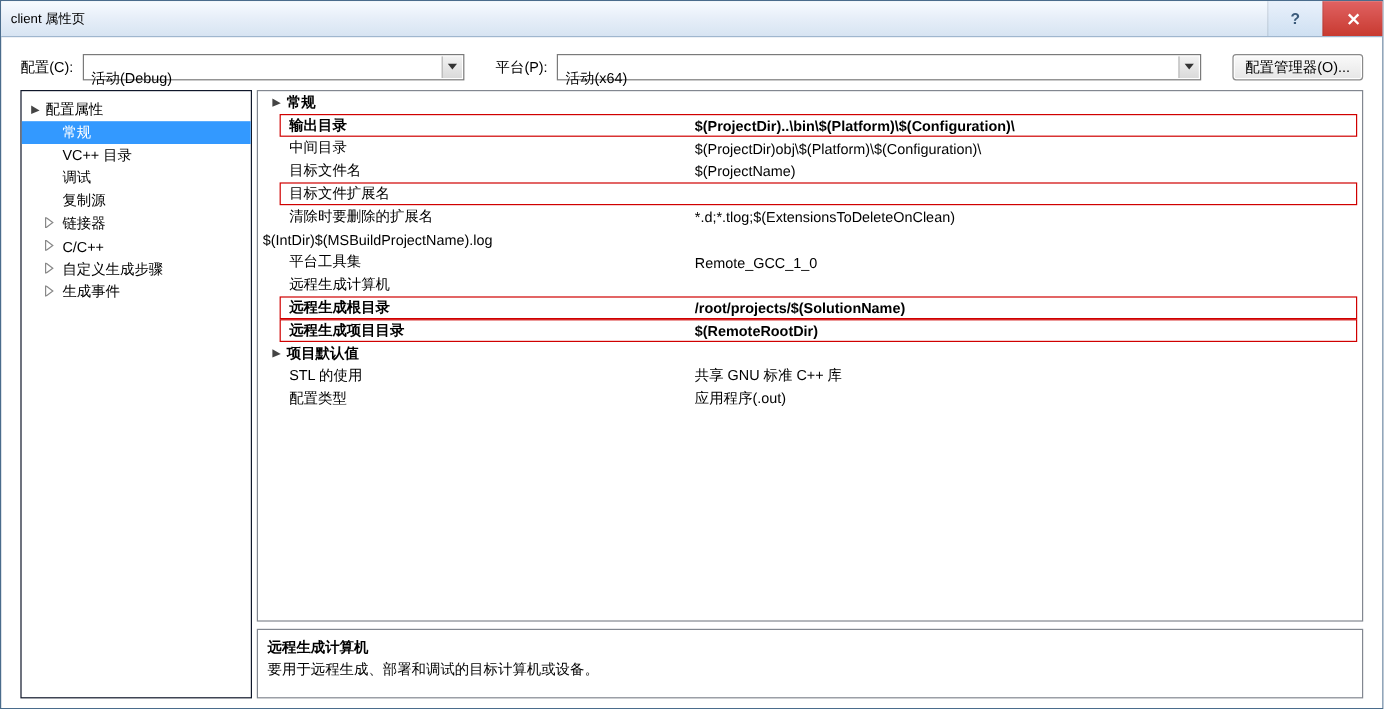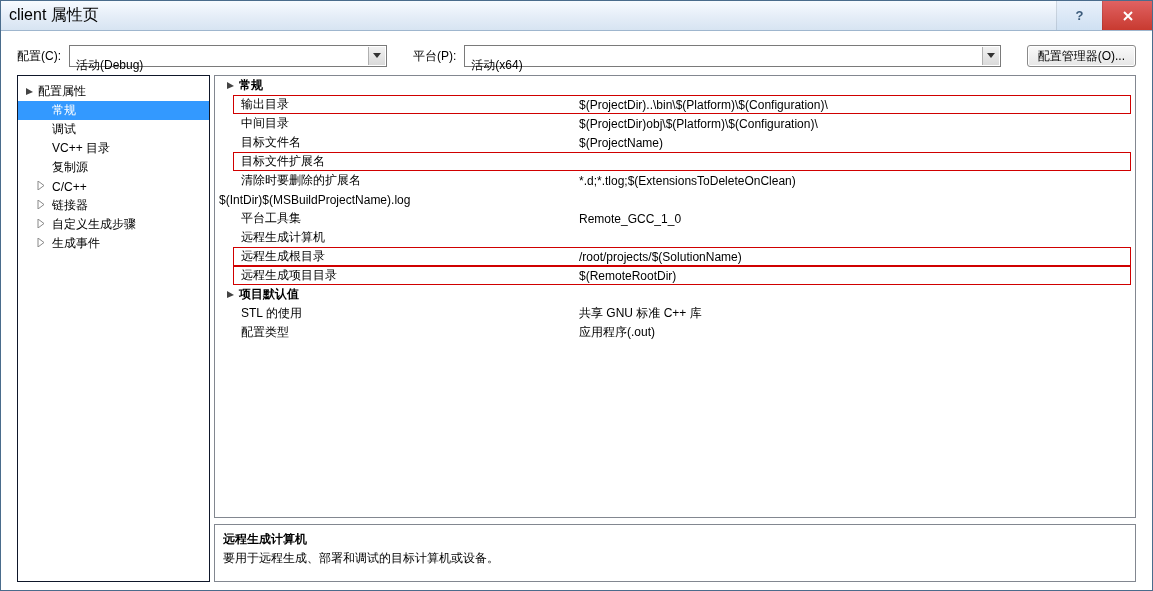--- a/index.html
+++ b/index.html
@@ -1,19 +1,19 @@
 <!DOCTYPE html>
 <html><head>
 <meta charset="utf-8">
 <style>
   * { box-sizing: border-box; }
   html, body { margin: 0; padding: 0; font-family: "Microsoft YaHei", "Segoe UI", Tahoma, sans-serif; font-size: 12px; color: #000; background: #fff; }
   .window { width: 1153px; height: 591px; border: 1px solid #4a6c8c; display: flex; flex-direction: column; background: #fff; }
   .titlebar { height: 30px; background: linear-gradient(#f7fbff, #e6eef8 50%, #d7e4f2); display: flex; align-items: center; justify-content: space-between; border-bottom: 1px solid #9fb6ce; }
-  .titlebar .title { padding-left: 8px; font-size: 16px; color: #000; }
+  .titlebar .title { padding-left: 8px; font-size: 11px; color: #000; }
   .titlebar .winbtns { display: flex; height: 100%; }
   .winbtn { width: 46px; display: flex; align-items: center; justify-content: center; border-left: 1px solid rgba(0,0,0,0.1); }
   .winbtn.help { background: linear-gradient(#e9f1fb,#cfe0f2); color: #3a5a7a; font-weight: bold; font-size: 13px; }
   .winbtn.close { background: linear-gradient(#e06262,#c83a30); color: #fff; font-weight: bold; font-size: 14px; width: 50px; border-top-right-radius: 0; }
   .toprow { display: flex; align-items: center; gap: 8px; padding: 14px 16px 8px 16px; }
   .lbl { white-space: nowrap; }
   .combo { position: relative; border: 1px solid #7a7a7a; background: #fff; height: 22px; display: flex; align-items: center; padding: 18px 20px 0 6px; }
   .combo .arrow { position: absolute; right: 1px; top: 1px; bottom: 1px; width: 17px; background: linear-gradient(#f2f2f2,#dadada); border-left: 1px solid #b0b0b0; display: flex; align-items: center; justify-content: center; }
   .combo .arrow svg { width: 8px; height: 6px; }
   #cfg-combo { flex: 0 0 318px; }
@@ -28,21 +28,21 @@
   .tree-item.child { padding-left: 34px; }
   .tree-item.selected { background: #3399ff; color: #fff; }
   .right-pane { flex: 1; display: flex; flex-direction: column; min-width: 0; }
   .grid-pane { flex: 1; border: 1px solid #828790; overflow: auto; position: relative; }
   .grid { width: 100%; }
   .grid-row { display: flex; align-items: center; height: 19px; font-size: 12px; }
   .grid-row.section { font-weight: bold; }
   .grid-row .cell-name { flex: 0 0 360px; padding-left: 26px; white-space: nowrap; overflow: hidden; }
   .grid-row.section .cell-name { padding-left: 10px; display: flex; align-items: center; }
   .grid-row .cell-val { flex: 1; padding-left: 4px; white-space: nowrap; overflow: hidden; }
-  .grid-row.bold .cell-val, .grid-row.bold .cell-name { font-weight: normal; }
+  .grid-row.bold .cell-val, .grid-row.bold .cell-name { font-weight: bold; }
   .redbox { position: absolute; border: 1px solid #d00000; pointer-events: none; }
   .hint-pane { border: 1px solid #828790; border-top: 1px solid #828790; margin-top: 6px; padding: 6px 8px; height: 58px; }
   .hint-title { font-weight: bold; margin-bottom: 2px; }
   .footer { display: flex; justify-content: flex-end; gap: 8px; padding: 8px 16px 14px 0; }
   .footer .btn { min-width: 78px; text-align: center; }
   .footer .btn.primary { border: 1px solid #2e7bd1; box-shadow: inset 0 0 0 1px #9fd0ff; background: linear-gradient(#f5fbff,#e6f2ff); }
   .exp-ico { width: 10px; display: inline-flex; justify-content: center; margin-right: 4px; }
 </style>
 </head>
 <body>
@@ -94,39 +94,39 @@
               <path d="M1 1 L8 5 L1 8 Z" fill="#444"></path>
             </svg>
           </span>
         <span>配置属性</span>
       </div>
       <div id="tree-items">
           <div class="tree-item child selected">
             <span>常规</span>
           </div>
           <div class="tree-item child">
+            <span>VC++ 目录</span>
+          </div>
+          <div class="tree-item child">
             <span>调试</span>
-          </div>
-          <div class="tree-item child">
-            <span>VC++ 目录</span>
           </div>
           <div class="tree-item child">
             <span>复制源</span>
           </div>
           <div class="tree-item child has-exp">
             <span class="expander"><svg width="8" height="9" viewBox="0 0 8 9">
                 <path d="M1 0 L7 4.5 L1 9 Z" fill="none" stroke="#888" stroke-width="1"></path>
               </svg></span>
+            <span>链接器</span>
+          </div>
+          <div class="tree-item child has-exp">
+            <span class="expander"><svg width="8" height="9" viewBox="0 0 8 9">
+                <path d="M1 0 L7 4.5 L1 9 Z" fill="none" stroke="#888" stroke-width="1"></path>
+              </svg></span>
             <span>C/C++</span>
-          </div>
-          <div class="tree-item child has-exp">
-            <span class="expander"><svg width="8" height="9" viewBox="0 0 8 9">
-                <path d="M1 0 L7 4.5 L1 9 Z" fill="none" stroke="#888" stroke-width="1"></path>
-              </svg></span>
-            <span>链接器</span>
           </div>
           <div class="tree-item child has-exp">
             <span class="expander"><svg width="8" height="9" viewBox="0 0 8 9">
                 <path d="M1 0 L7 4.5 L1 9 Z" fill="none" stroke="#888" stroke-width="1"></path>
               </svg></span>
             <span>自定义生成步骤</span>
           </div>
           <div class="tree-item child has-exp">
             <span class="expander"><svg width="8" height="9" viewBox="0 0 8 9">
                 <path d="M1 0 L7 4.5 L1 9 Z" fill="none" stroke="#888" stroke-width="1"></path>

